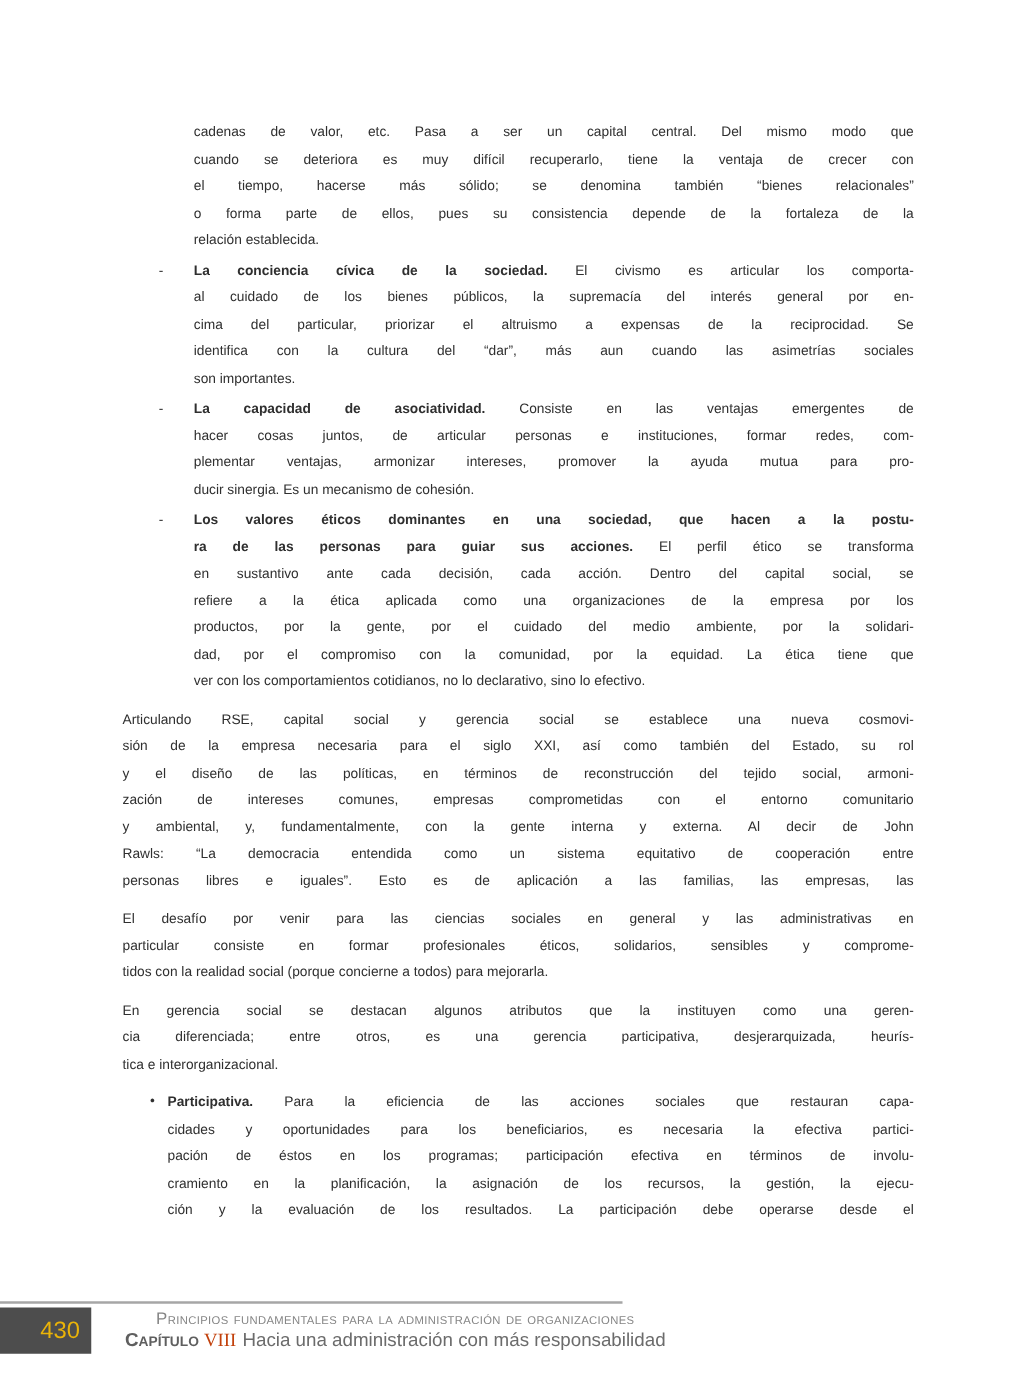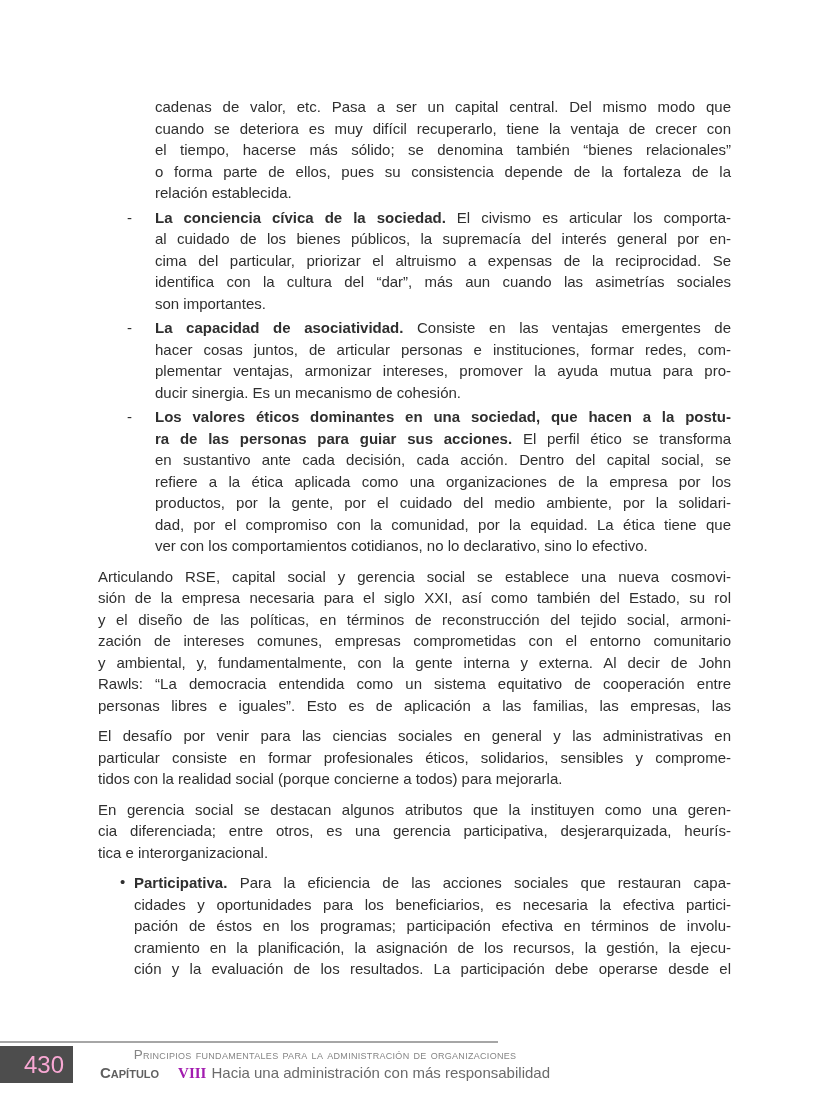--- a/index.html
+++ b/index.html
@@ -1,44 +1,44 @@
 <!DOCTYPE html>
 <html><head>
 <meta charset="utf-8">
 <style>
   html,body{margin:0;padding:0;background:#ffffff;}
   .page{
     position:relative;width:828px;height:1119px;background:#ffffff;
     font-family:"Liberation Sans",sans-serif;color:#2f2f2f;overflow:hidden;
   }
-  .body-text{position:absolute;left:0;top:96px;width:828px;font-size:15px;line-height:21.5px;}
+  .body-text{position:absolute;left:0;top:96px;width:828px;font-size:11px;line-height:21.5px;}
   .block{position:relative;}
   .block + .block{margin-top:3px;}
   .block.gap{margin-top:9px;}
   .plain-indent{margin-left:155px;width:576px;}
   .dash{margin-left:155px;width:576px;}
   .dash > .marker{position:absolute;left:-28px;top:0;}
   .dot{margin-left:134px;width:597px;}
   .dot > .marker{position:absolute;left:-14px;top:-1px;}
   .para{margin-left:98px;width:633px;}
   .line{text-align:justify;text-align-last:justify;}
   .line.last{text-align-last:left;}
   .b{font-weight:700;}
 
   .footer-rule{position:absolute;left:0;top:1041px;width:498px;height:2px;background:#a6a6a6;}
   .pnum-box{
     position:absolute;left:0;top:1046px;width:73px;height:37px;background:#4d4d4d;
     display:flex;align-items:center;justify-content:flex-end;padding-right:9px;box-sizing:border-box;
   }
-  .pnum{color:#f9a8d4;font-size:24px;}
+  .pnum{color:#eab308;font-size:19px;}
   .ftext{position:absolute;left:100px;top:1047px;text-align:center;}
   .ft1{font-variant:small-caps;font-size:13.5px;letter-spacing:.3px;color:#858585;white-space:nowrap;}
   .ft2{font-size:15px;color:#6b6b6b;margin-top:2px;white-space:nowrap;}
   .chap{font-variant:small-caps;font-weight:700;color:#5f5f5f;margin-right:4px;}
-  .chapnum{font-family:"Liberation Serif",serif;font-weight:700;color:#a21caf;margin-right:5px;margin-left:15px;}
+  .chapnum{font-family:"Liberation Serif",serif;font-weight:400;color:#c2410c;margin-right:5px;}
 </style>
 </head>
 <body>
 
 <div class="page">
 
   <main class="body-text">
       <div class="block plain-indent">
         <div class="line"><span>cadenas de valor, etc. Pasa a ser un capital central. Del mismo modo que</span></div>
         <div class="line"><span>cuando se deteriora es muy difícil recuperarlo, tiene la ventaja de crecer con</span></div>

